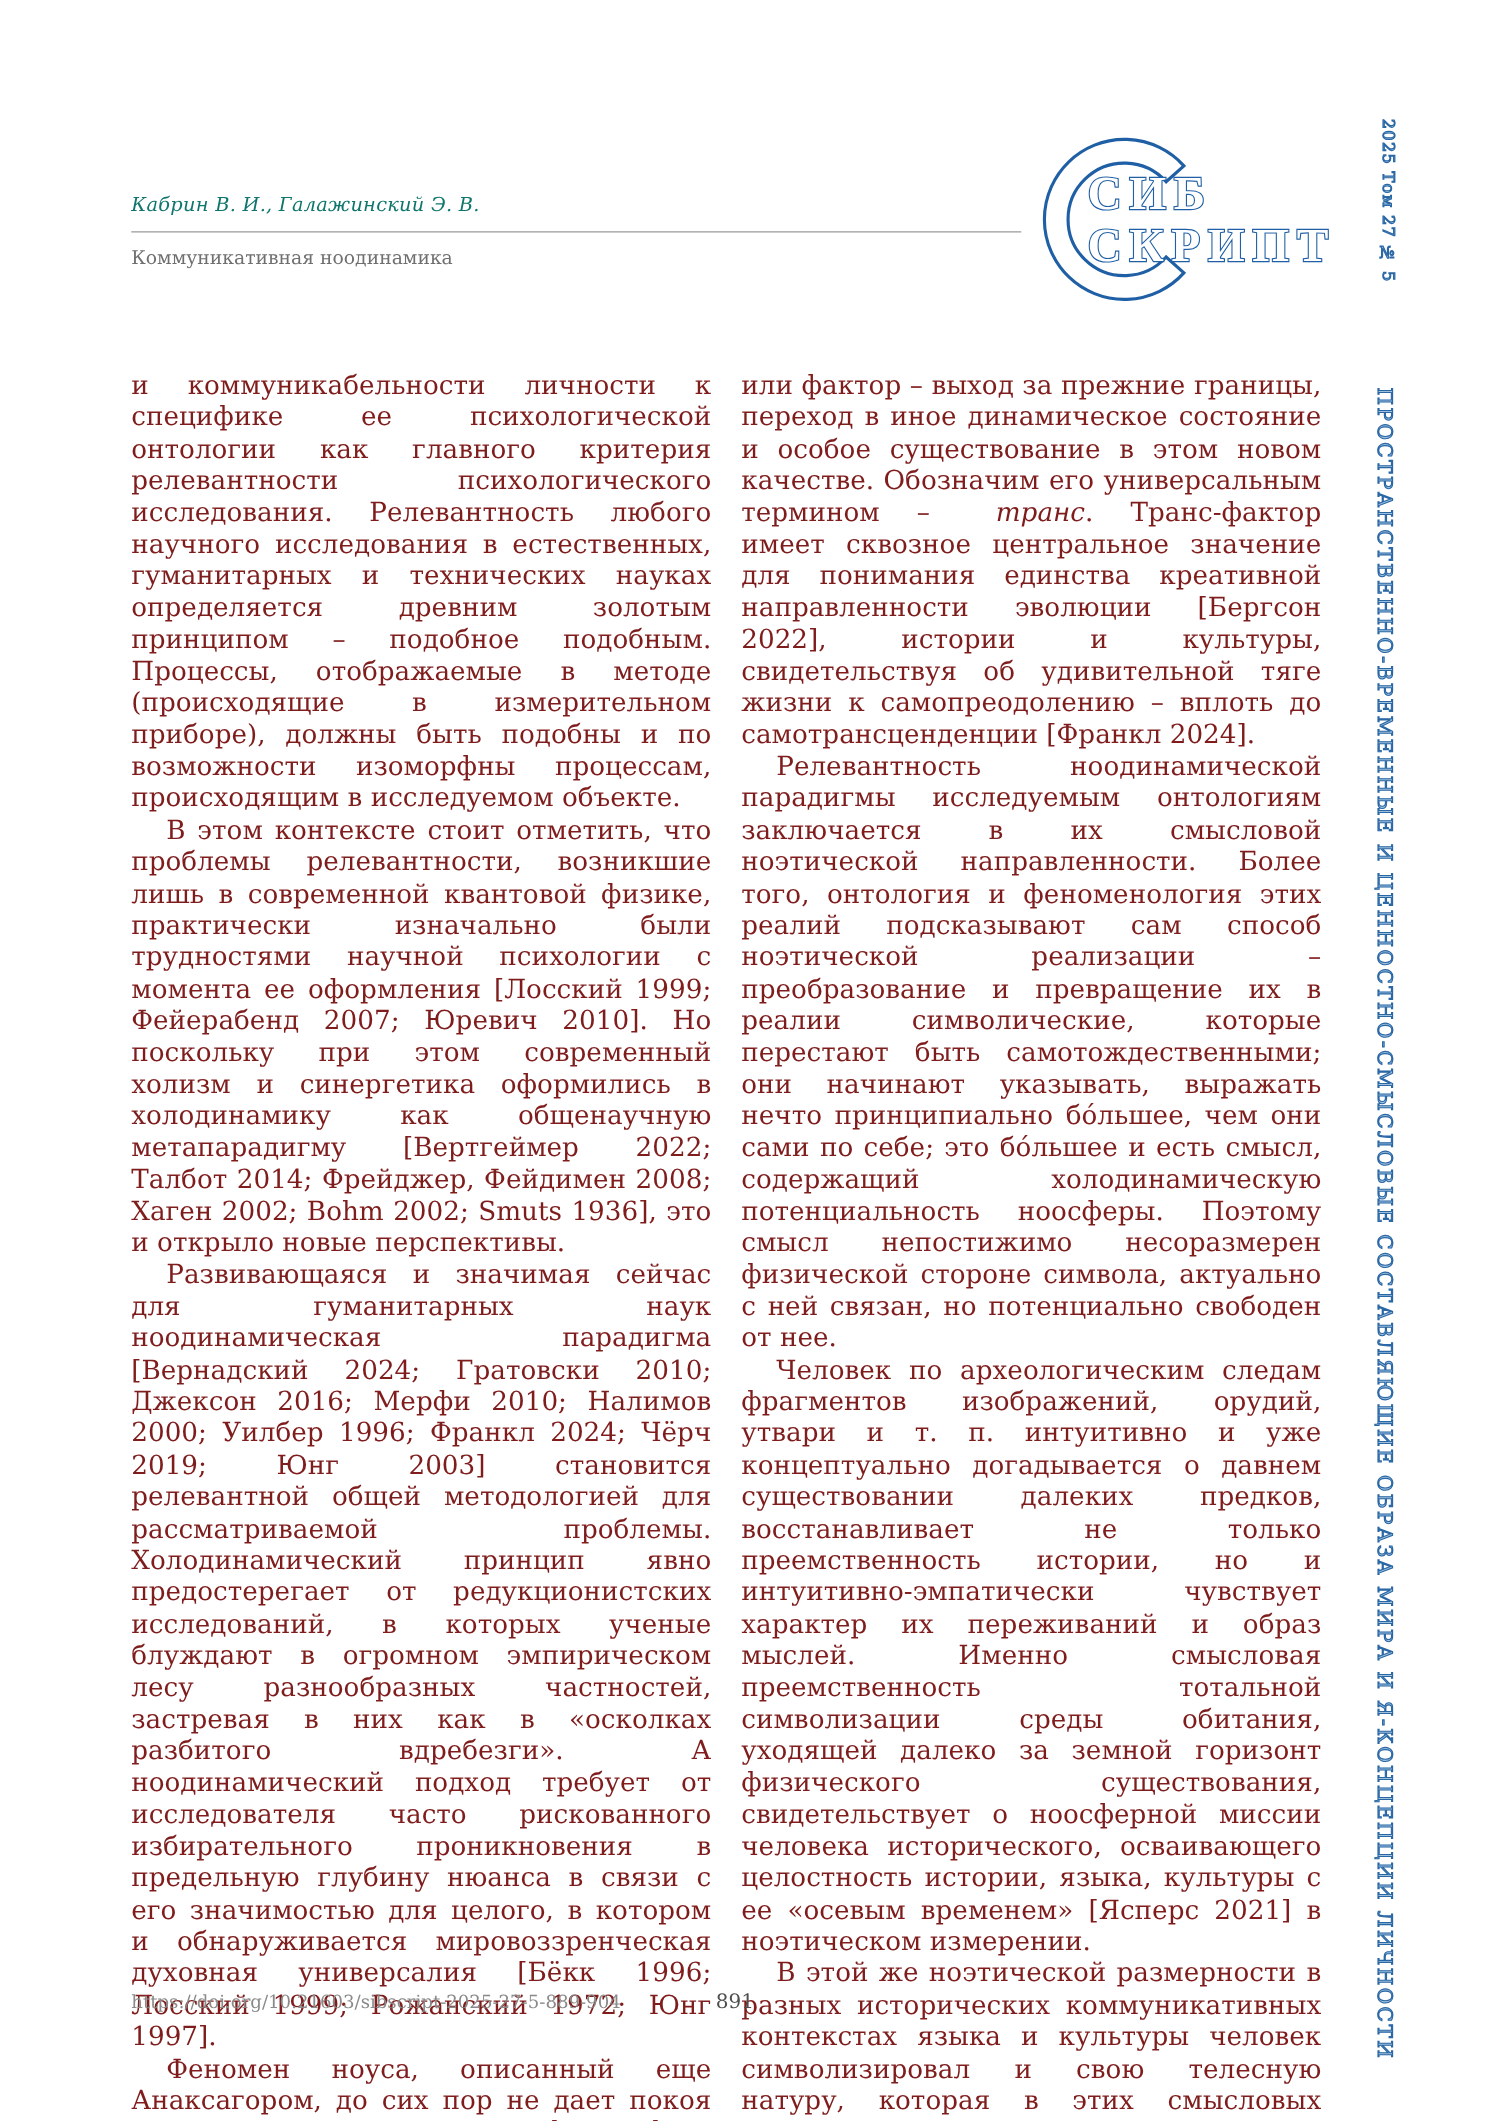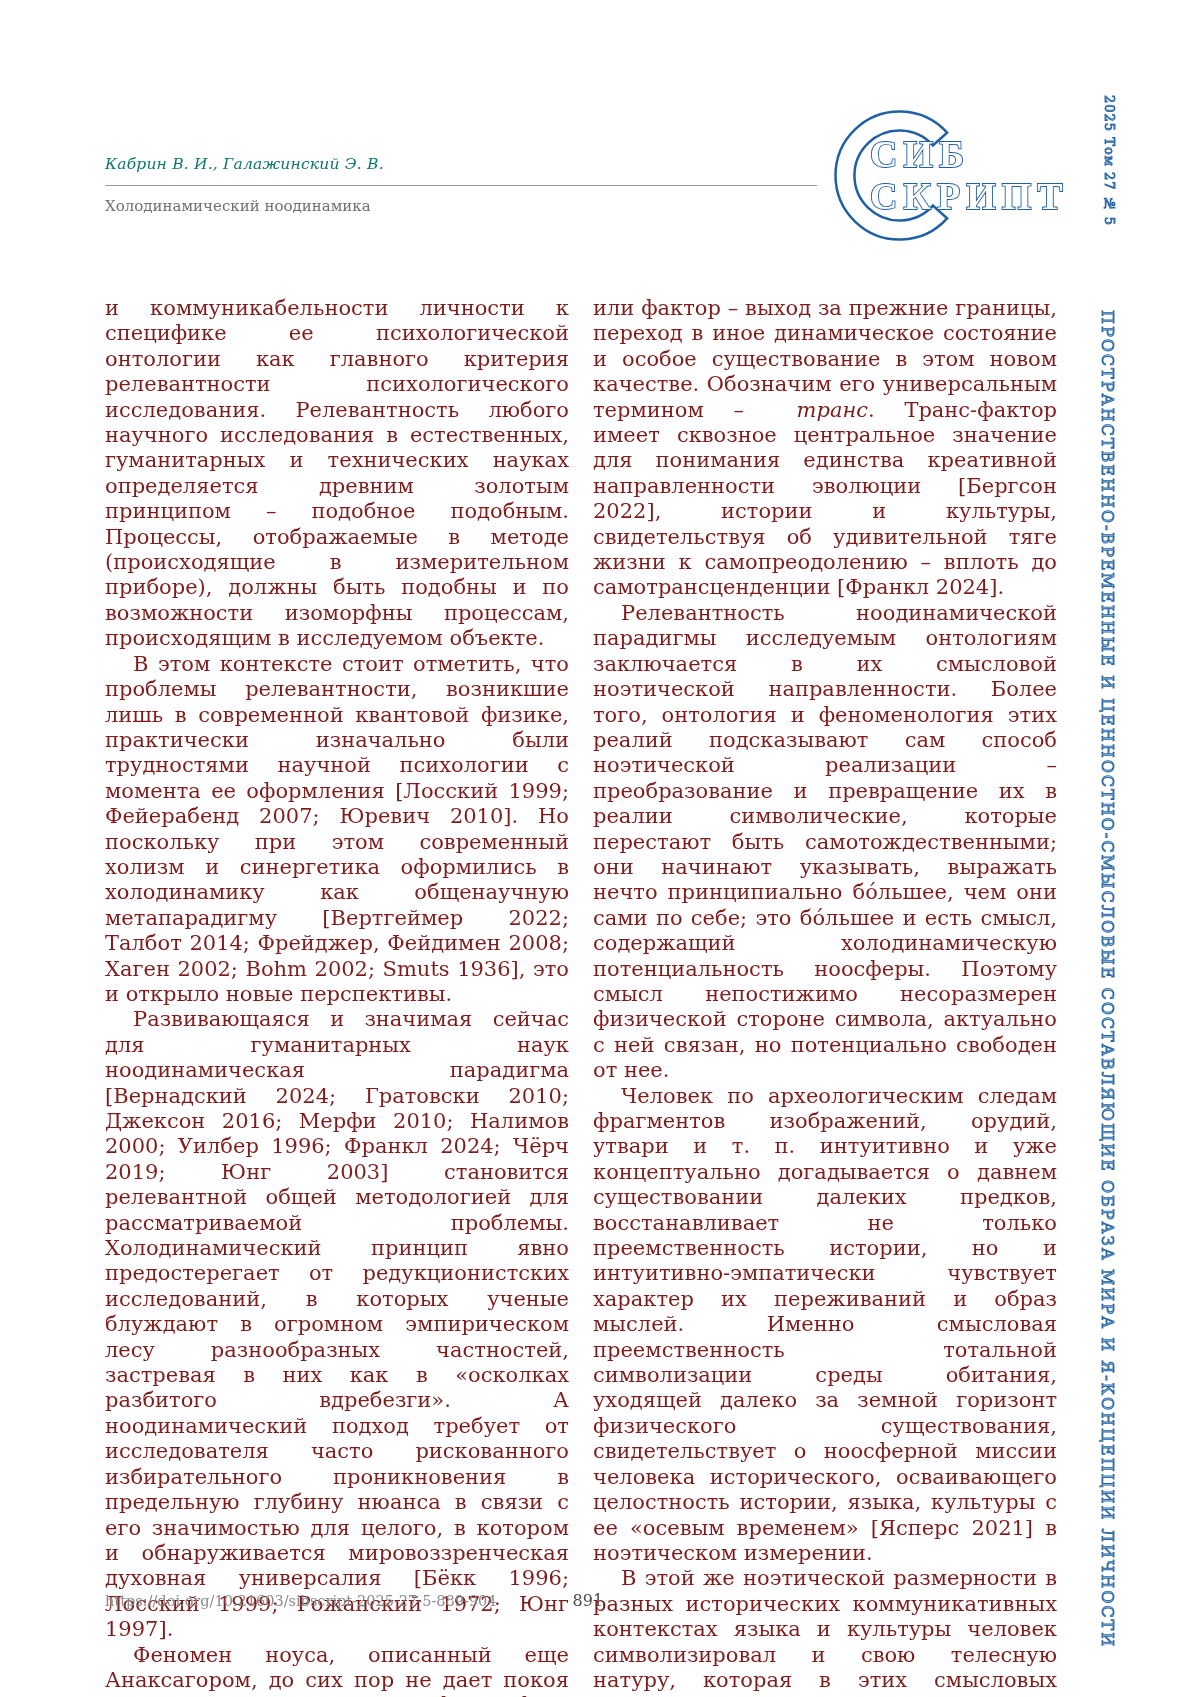--- a/index.html
+++ b/index.html
@@ -57,21 +57,21 @@
     display: flex; align-items: baseline; gap: 30px;
   }
   .doi { font-size: 14.5px; color: #8a8a8a; }
   .pagenum { font-size: 16px; color: #4f4f4f; margin-left: 46px; }
 </style>
 </head>
 <body>
 
 <div class="authors">Кабрин В. И., Галажинский Э. В.</div>
 <div class="rule"></div>
-<div class="running-title">Холодинамический ноодинамика</div>
+<div class="running-title">Коммуникативная ноодинамика</div>
 
 <svg class="logo-svg" viewBox="0 0 250 150" aria-hidden="true">
   <path d="M119.1,32.7 A64,64 0 1 0 119.1,118.3 L104.9,105.6 A45,45 0 1 1 104.9,45.4 Z"></path>
   <text x="42" y="67">СИБ</text>
   <text x="42" y="109">СКРИПТ</text>
 </svg>
 
 <div class="v-text v-issue">2025 Том 27 № 5</div>
 <div class="v-text v-section">ПРОСТРАНСТВЕННО-ВРЕМЕННЫЕ И ЦЕННОСТНО-СМЫСЛОВЫЕ СОСТАВЛЯЮЩИЕ ОБРАЗА МИРА И Я-КОНЦЕПЦИИ ЛИЧНОСТИ</div>
 

